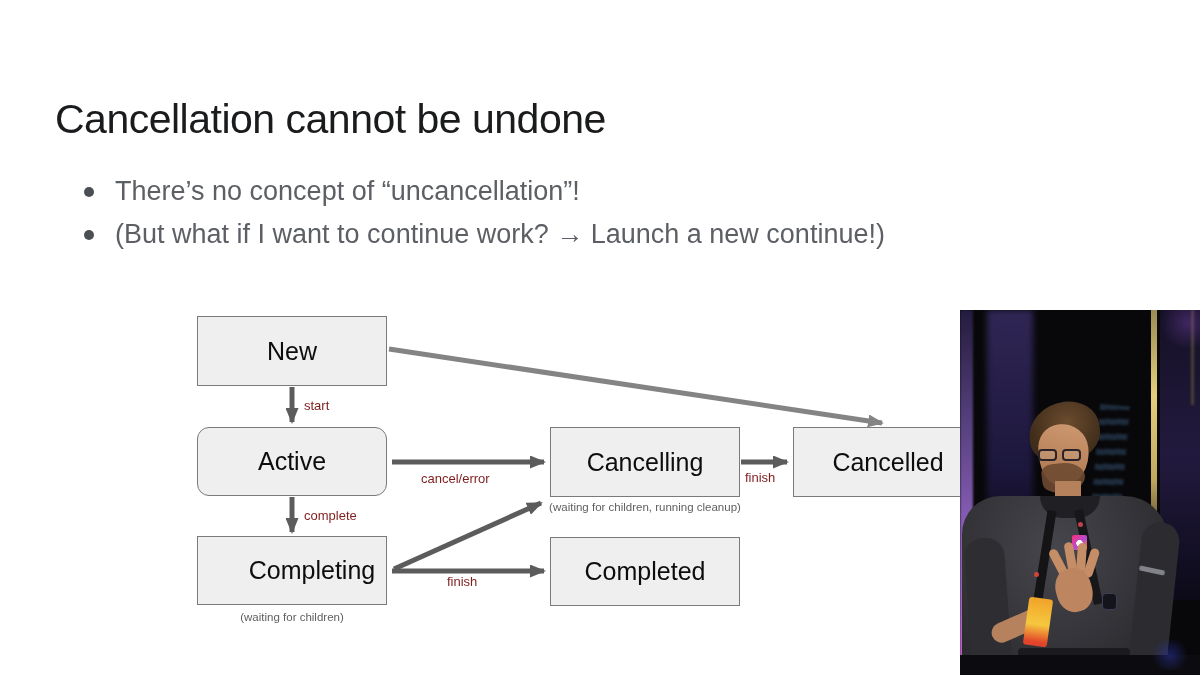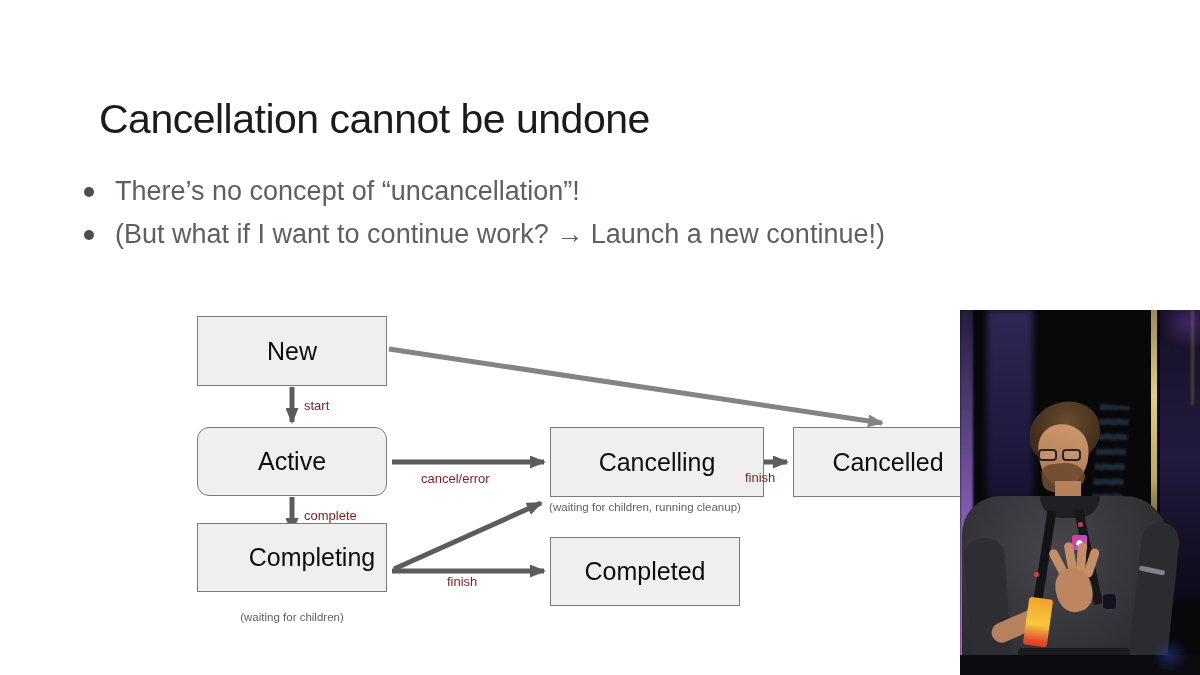--- a/index.html
+++ b/index.html
@@ -1,35 +1,35 @@
 <!DOCTYPE html>
 <html><head>
 <meta charset="utf-8">
 <style>
   html,body { margin:0; padding:0; }
   body { font-family:"Liberation Sans", sans-serif; background:#ffffff; }
   .slide { position:relative; width:1200px; height:675px; background:#ffffff; overflow:hidden; }
 
   
   .title { position:absolute; left:55px; top:70px; font-size:41px; line-height:1.1;
-           color:#1a1b1d; font-weight:400; letter-spacing:-0.5px;margin-left:44px; }
+           color:#1a1b1d; font-weight:400; letter-spacing:-0.5px; }
   .bullets { position:absolute; left:84px; top:170px; margin:0; padding:0; list-style:none; }
   .bullets li { display:flex; align-items:center; height:43px; }
   .bullet-dot { width:10px; height:10px; border-radius:50%; background:#4b4e52; margin-right:21px; flex:0 0 auto; }
   .bullet-text { font-size:27px; color:#5c5f63; white-space:nowrap; }
 
   
   .arrows { position:absolute; left:0; top:0; width:1200px; height:675px; pointer-events:none; }
   .state-box { position:absolute; background:#efeff0; border:1.5px solid #7a7a7a;
                display:flex; align-items:center; justify-content:center;
                font-size:25px; color:#0d0d0d; box-sizing:border-box; }
   .box-new        { left:197px; top:316px; width:190px; height:70px; }
   .box-active     { left:197px; top:427px; width:190px; height:69px;border-radius:12px; }
-  .box-completing { left:197px; top:523px; width:190px; height:69px;padding-left:40px; }
-  .box-cancelling { left:550px; top:427px; width:214px; height:70px; }
+  .box-completing { left:197px; top:536px; width:190px; height:69px;padding-left:40px; }
+  .box-cancelling { left:550px; top:427px; width:190px; height:70px; }
   .box-completed  { left:550px; top:537px; width:190px; height:69px; }
   .box-cancelled  { left:793px; top:427px; width:190px; height:70px; }
   .caption { position:absolute; font-size:11.5px; color:#5f5f5f; text-align:center; white-space:nowrap; }
   .caption-cancelling { left:540px; top:501px; width:210px; }
   .caption-completing { left:187px; top:611px; width:210px; }
   .edge-label { position:absolute; font-size:13px; color:#7f1d1d; white-space:nowrap; }
   .lbl-start        { left:304px; top:398px; }
   .lbl-complete     { left:304px; top:508px; }
   .lbl-cancel-error { left:421px; top:471px; }
   .lbl-finish-bot   { left:447px; top:574px; }

